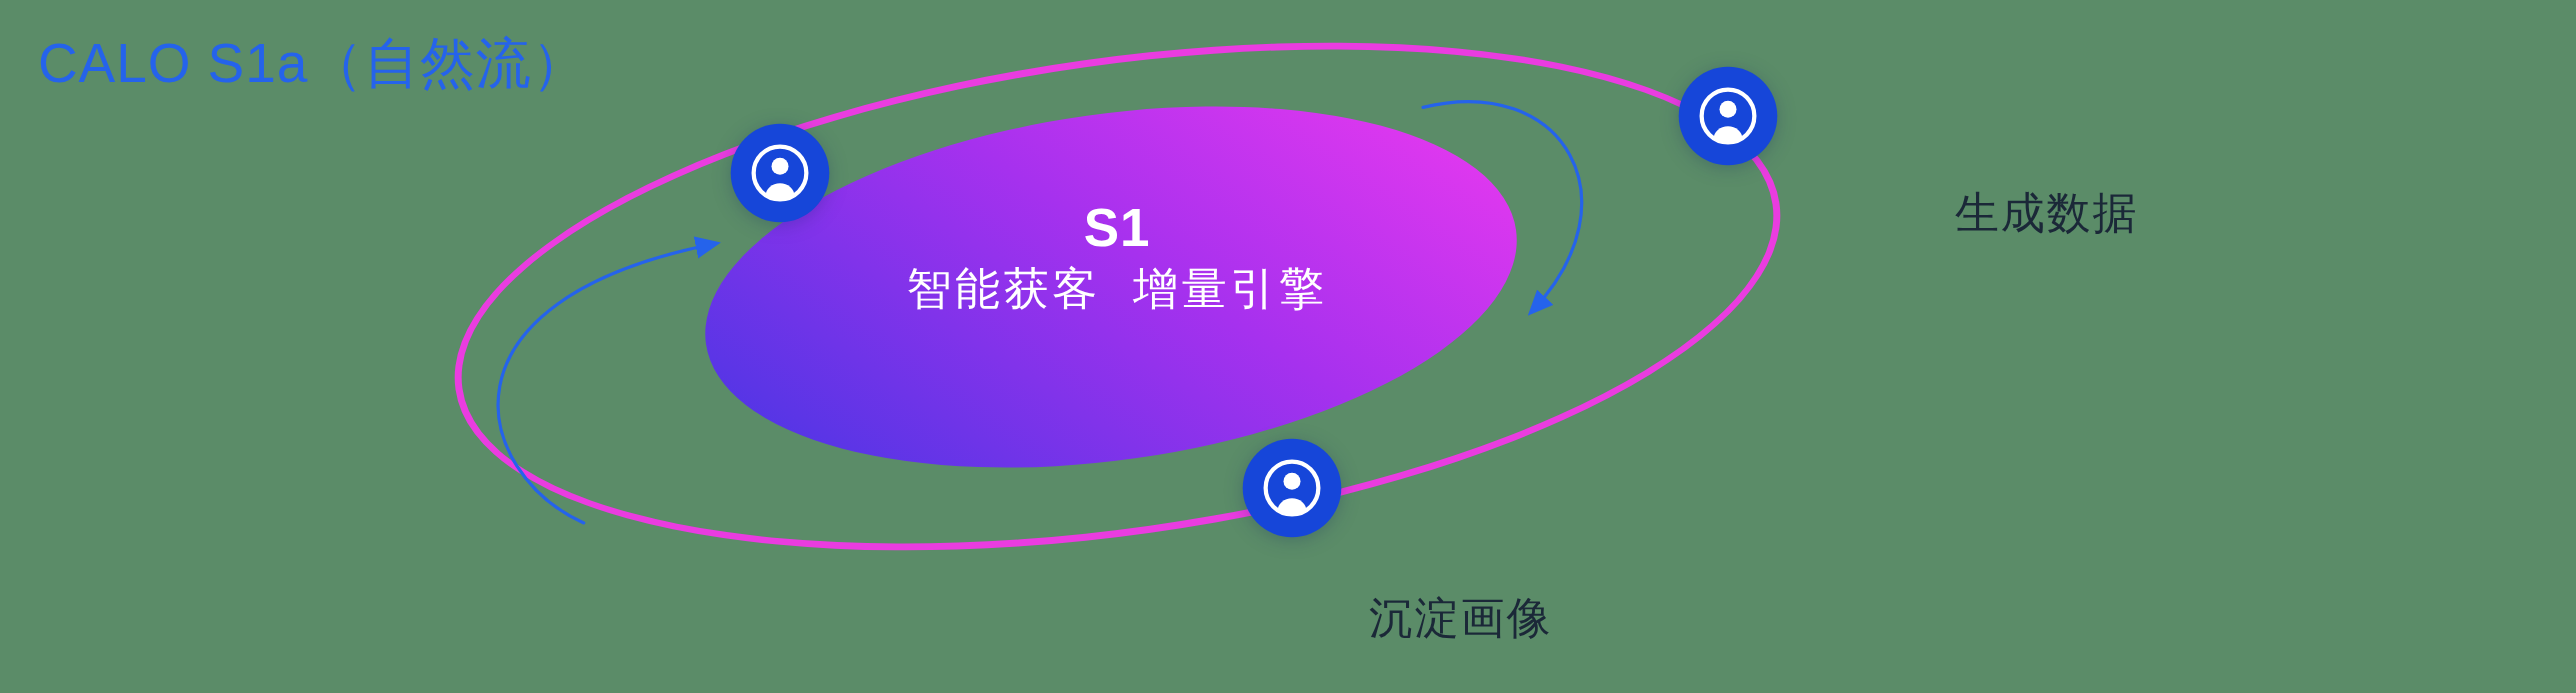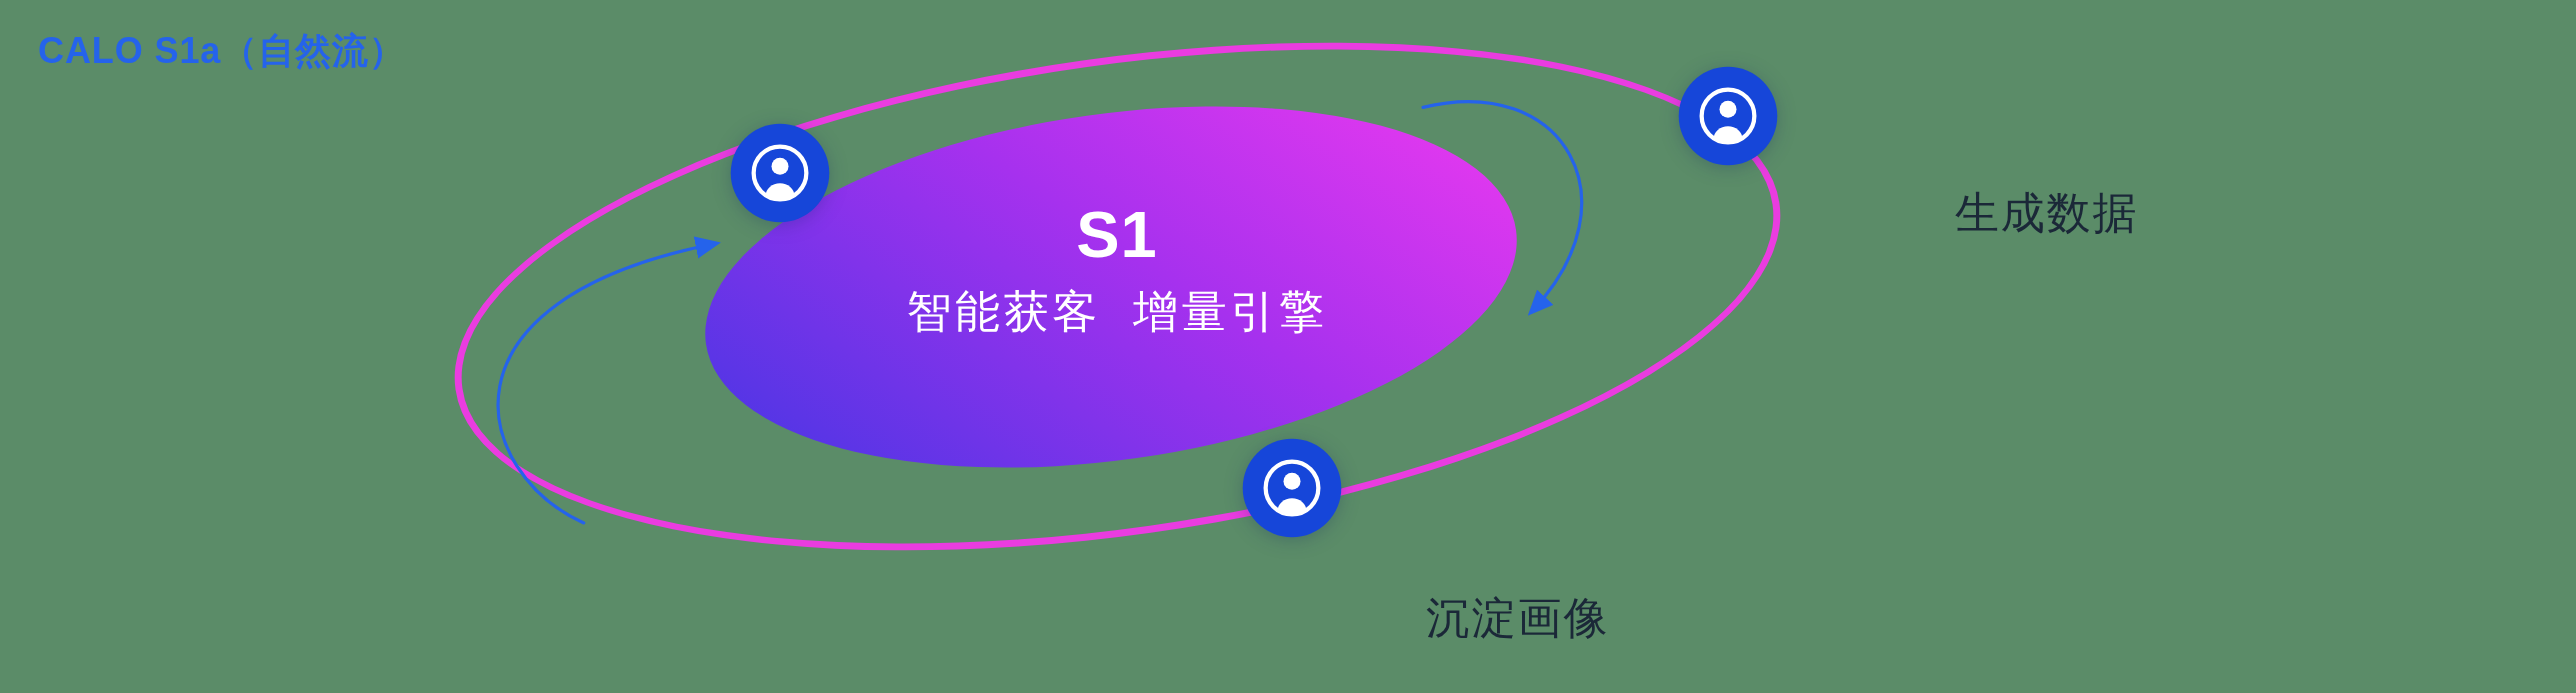--- a/index.html
+++ b/index.html
@@ -41,41 +41,41 @@
     border-radius:50%;
     transform:rotate(-8deg);
     background:linear-gradient(42deg,var(--ellipse-gradient-start) 5%,var(--ellipse-gradient-mid) 55%,var(--ellipse-gradient-end) 90%);
   }
 
   .center-text{
     position:absolute;left:844px;top:198px;width:546px;
     text-align:center;color:var(--center-text);
   }
   .center-title{
-    font-size:65px;font-weight:600;line-height:1.15;letter-spacing:0.9px;
+    font-size:53px;font-weight:600;line-height:1.15;letter-spacing:0.9px;
   }
   .center-subtitle{
-    font-size:45px;font-weight:500;letter-spacing:3.6px;margin-top:9px;white-space:pre;
+    font-size:45px;font-weight:500;letter-spacing:3.6px;white-space:pre;
   }
 
   
   .node-title{
     position:absolute;color:var(--accent-blue);
-    font-size:36px;font-weight:700;white-space:nowrap;letter-spacing:0.9px;
+    font-size:55px;font-weight:400;white-space:nowrap;letter-spacing:0.9px;
   }
   .node-subtitle{
     position:absolute;color:var(--dark-text);
     font-size:44px;font-weight:500;white-space:nowrap;letter-spacing:1.8px;
   }
   .t-s1a{left:38px;top:27px;}
   .s-s1a{left:442px;top:158px;}
   .t-s1b{left:1822px;top:42px;}
   .s-s1b{left:1955px;top:184px;}
   .t-s1c{left:1369px;top:478px;}
-  .s-s1c{left:1426px;top:589px;}
+  .s-s1c{left:1369px;top:589px;}
 
   
   .badge{position:absolute;width:102px;height:102px;}
   .badge svg{width:100%;height:100%;display:block;filter:drop-shadow(0 3.6px 9px rgba(10,30,90,.25));}
   .badge-a{left:729px;top:122px;}
   .badge-b{left:1677px;top:65px;}
   .badge-c{left:1241px;top:437px;}
   .badge-bg{fill:var(--icon-blue);}
   .badge-glyph{fill:var(--icon-glyph);}
   .badge-ring{fill:none;stroke:var(--icon-glyph);stroke-width:5;}

